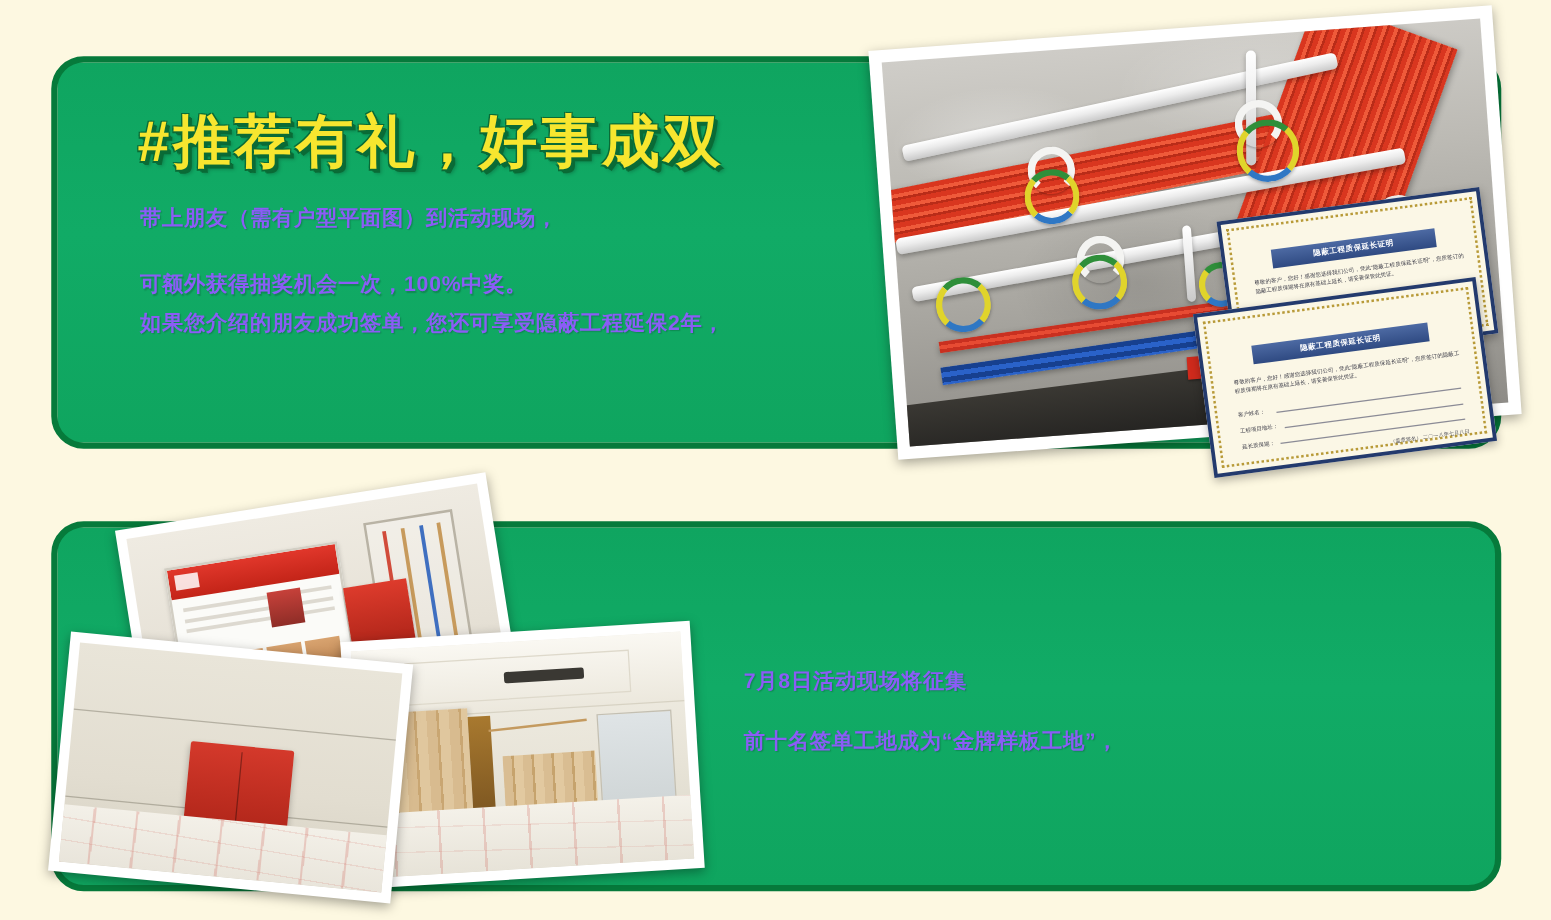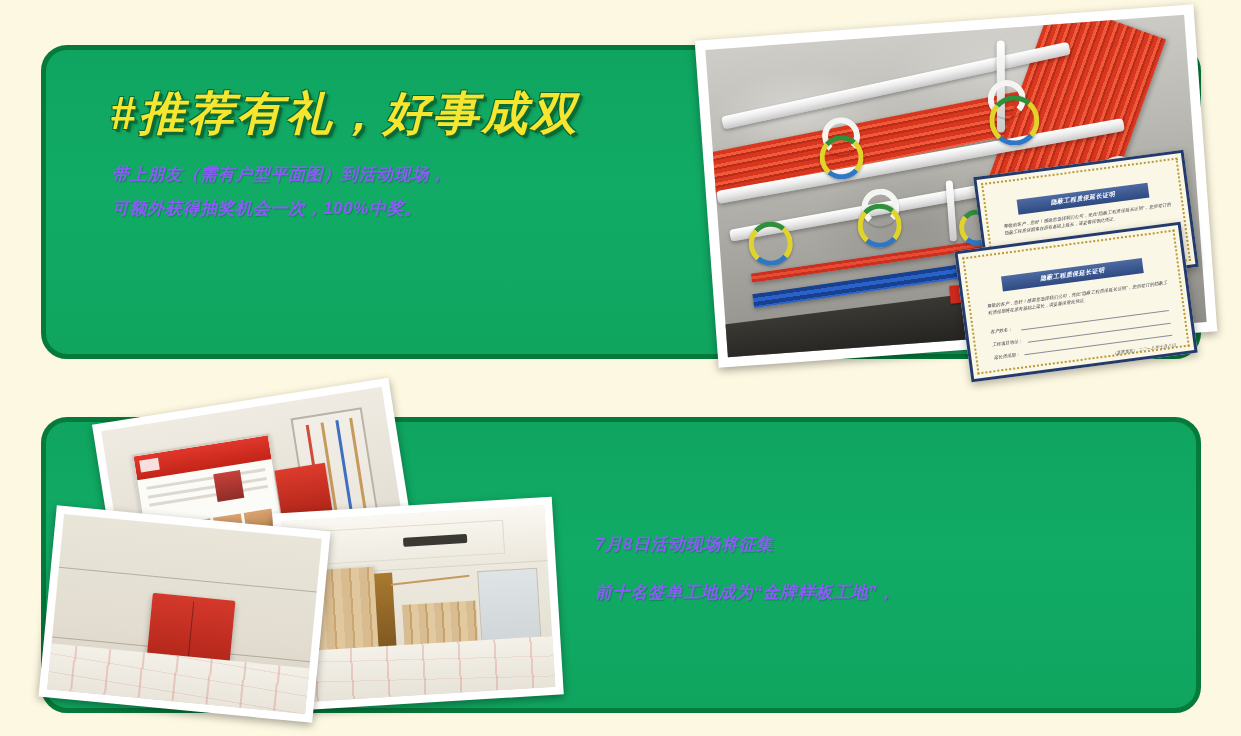--- a/index.html
+++ b/index.html
@@ -13,21 +13,20 @@
     font-family: "Liberation Sans", sans-serif;
     overflow: hidden;
     position: relative;
   }
 
   .stage {
     position: absolute;
     inset: 0;
     width: 1241px;
     height: 636px;
-    font-style: italic;
   }
 
   
   .panel {
     position: absolute;
     background: linear-gradient(180deg, #0fa560 0%, #11ab66 45%, #0fa55f 100%);
     border: 5px solid #067a3b;
     border-radius: 26px;
     box-sizing: border-box;
     overflow: hidden;
@@ -70,21 +69,21 @@
     position: absolute;
     color: #8b5cf6;
     font-size: 17px;
     font-weight: bold;
     letter-spacing: 0.6px;
     white-space: nowrap;
     line-height: 1;
     text-shadow: 1px 1px 1px rgba(0,0,0,0.18);
   }
   .txt1-l1 { left: 112px; top: 166px; }
-  .txt1-l2 { left: 112px; top: 200px; }
+  .txt1-l2 { left: 112px; top: 219px; }
   .txt1-l3 { left: 112px; top: 250px; }
   .txt1-l4 { left: 112px; top: 296px; }
 
   .txt2-l1 { left: 595px; top: 536px; }
   .txt2-l2 { left: 595px; top: 584px; }
   .txt2-l3 { left: 595px; top: 628px; }
 
   
   .photo {
     position: absolute;
@@ -599,20 +598,21 @@
 <body>
 
 <div class="stage">
 
   <div class="panel panel-top"></div>
 
   <div class="heading heading-1">#推荐有礼，好事成双</div>
 
   <div class="body-line txt1-l1">带上朋友（需有户型平面图）到活动现场，</div>
   <div class="body-line txt1-l2">可额外获得抽奖机会一次，100%中奖。</div>
+  <div class="body-line txt1-l3">如果您介绍的朋友成功签单，您还可享受隐蔽工程延保2年，</div>
 
   <div class="photo ph-pipes">
     <div class="pipes-scene">
       <div class="red-band"></div>
       <div class="red-band b2"></div>
       <div class="red-band b3"></div>
       <div class="blue-band"></div>
       <div class="white-pipe wp1"></div>
       <div class="white-pipe wp2"></div>
       <div class="white-pipe wp3"></div>

